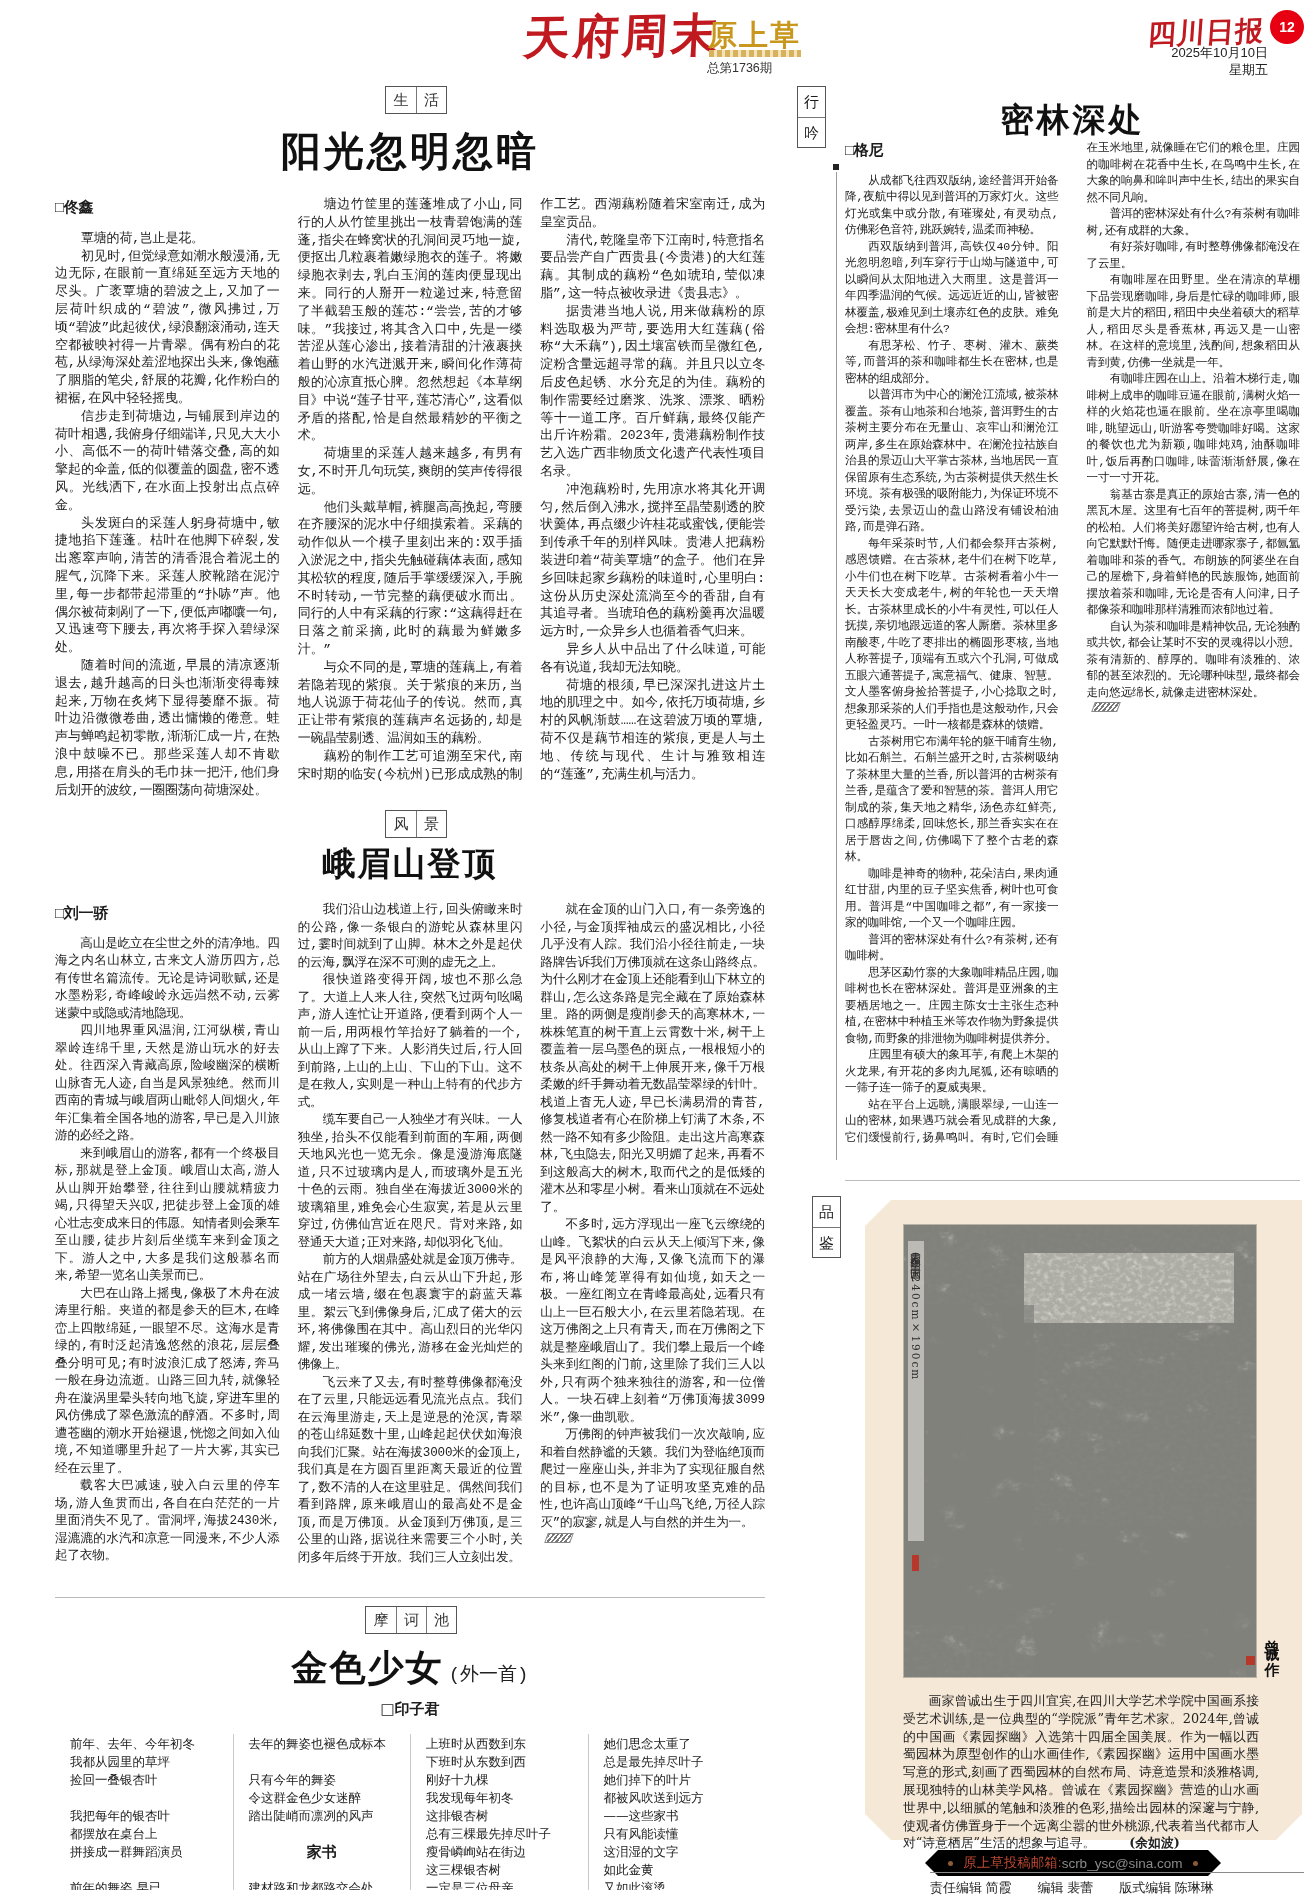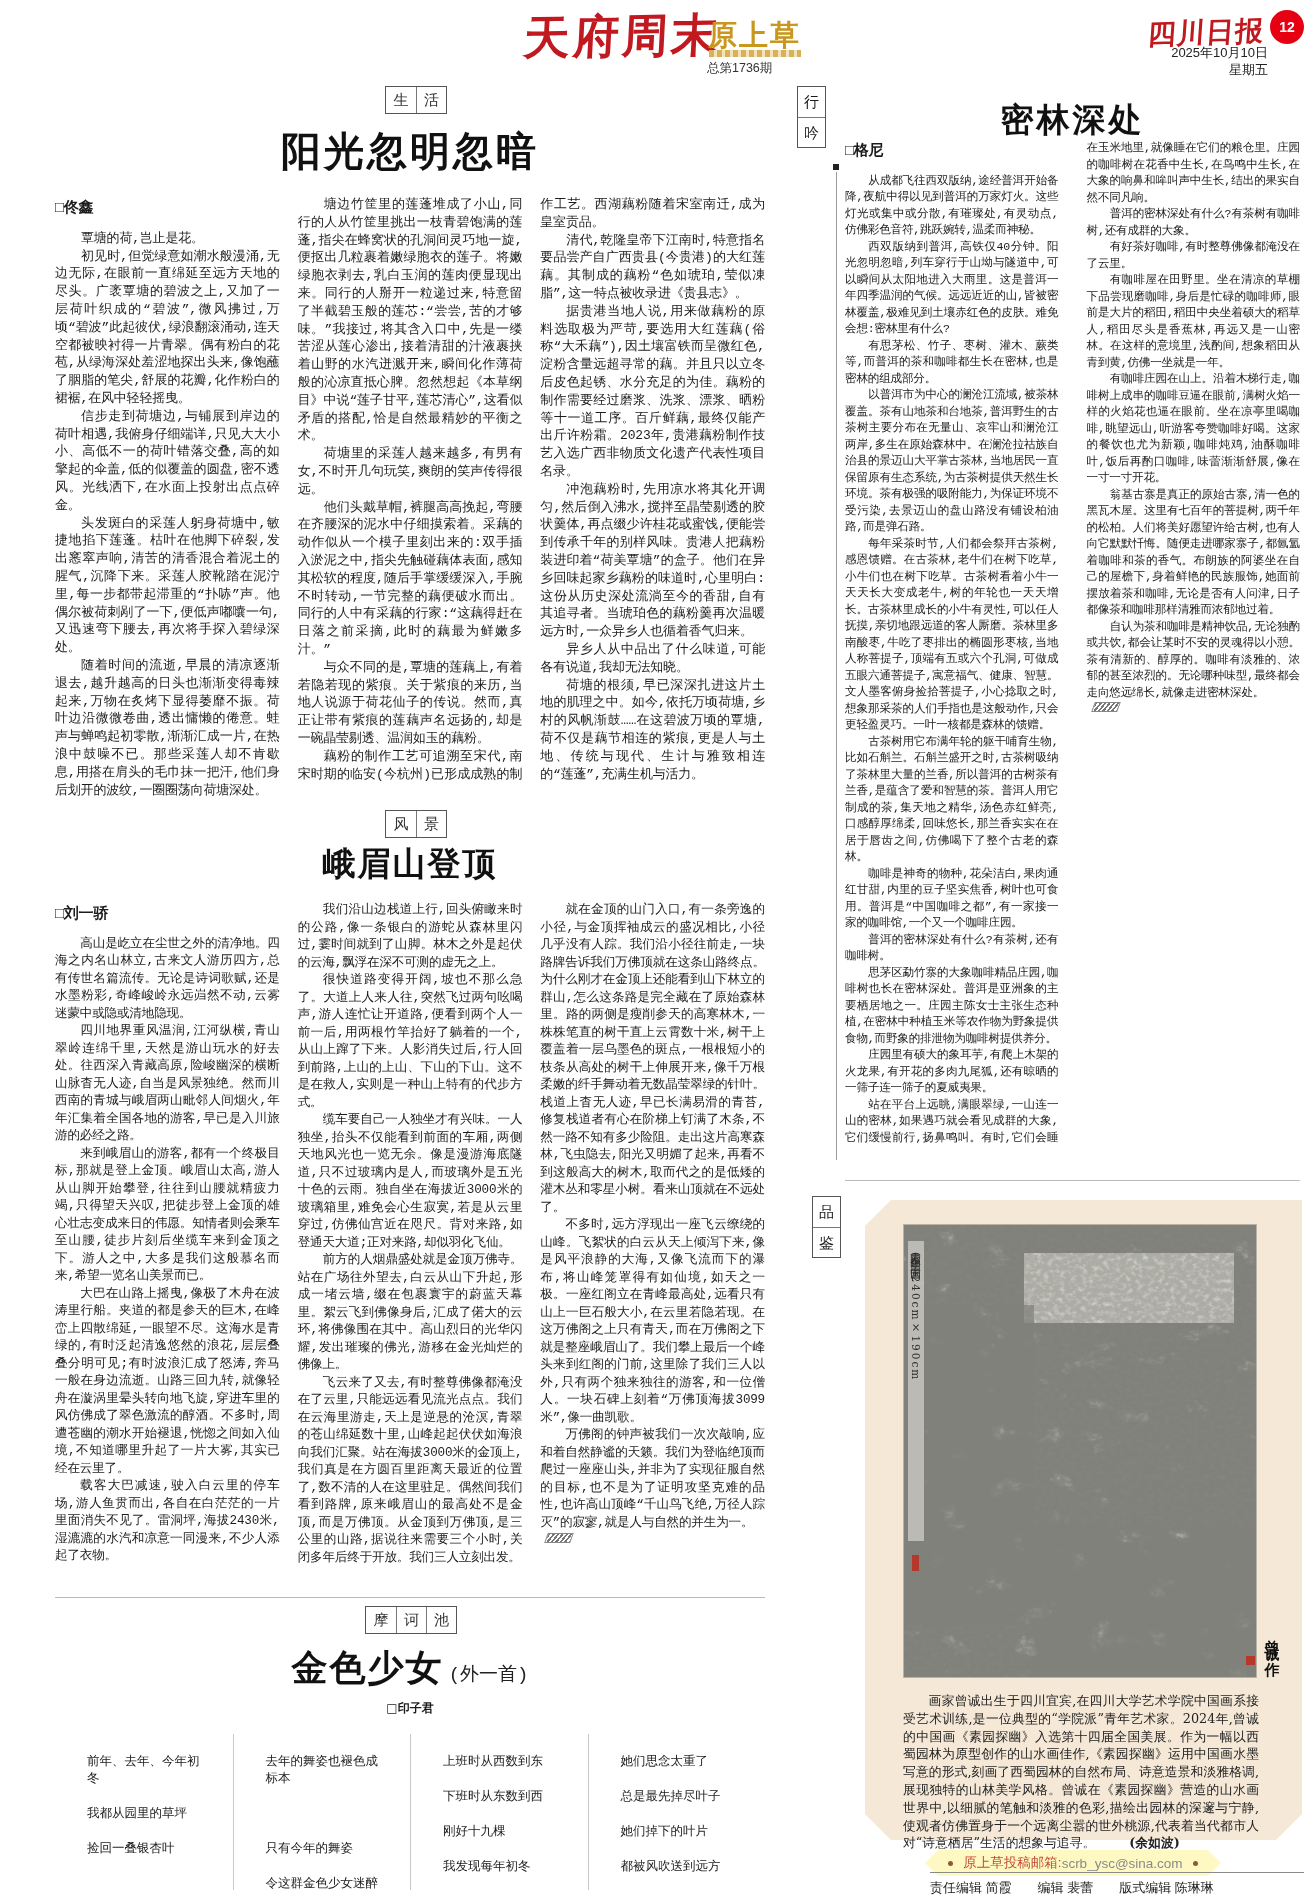--- a/index.html
+++ b/index.html
@@ -46,39 +46,39 @@
     background:repeating-linear-gradient(115deg,#777 0 2px,#fff 2px 4px); border:1px solid #888; transform:skewX(-20deg); }
 
   .vrule { width:1px; background:#9a9a9a; }
   .vrule-dot { width:6px; height:6px; background:#222; }
   .hrule { height:1px; background:#bbbbbb; }
 
   
   .poem-wrap { display:flex; }
   .poem-col { width:25%; padding:0 14px; font-size:12.5px; line-height:17px; }
   .poem-col + .poem-col { border-left:1px solid #c9c9c9; }
-  .plines p { margin:18px; text-indent:0; }
+  .plines p { margin:1px; text-indent:0; }
   .plines p:empty::before { content:"\a0"; }
   .poem-subtitle { font-family:"Liberation Sans",sans-serif; font-weight:bold; font-size:15px; text-align:center; }
 
   
   .tanbox { background:#f5e8d7;
     clip-path:polygon(26px 0, 100% 0, 100% calc(100% - 26px), calc(100% - 26px) 100%, 26px 100%, 0 calc(100% - 26px), 0 26px); }
   .painting { border:1px solid #b9b2a6; overflow:hidden; }
   .paint-caption { writing-mode:vertical-rl; font-size:10.5px; letter-spacing:2px; color:#2b2b2b;
     background:rgba(235,233,226,0.55); padding:3px 1px; }
   .artist-credit { writing-mode:vertical-rl; font-size:15px; font-weight:bold; color:#111; letter-spacing:6px;
     font-family:"Liberation Sans",sans-serif; }
   .seal { background:#b5382a; }
   .review-text { width:356px; font-size:12.8px; line-height:17.8px; text-align:justify; color:#222; }
   .review-text p { text-indent:2em; }
   .review-sig { font-weight:bold; padding-left:34px; }
 
   
-  .ribbon { background:#fef9c3; height:26px; display:flex; align-items:center; justify-content:center;
+  .ribbon { background:#000000; height:26px; display:flex; align-items:center; justify-content:center;
     clip-path:polygon(13px 0, calc(100% - 13px) 0, 100% 50%, calc(100% - 13px) 100%, 13px 100%, 0 50%);
     font-family:"Liberation Sans",sans-serif; font-size:13.5px; }
   .ribbon .dot { width:5px; height:5px; border-radius:50%; background:#8c5a35; margin:0 10px; }
   .ribbon .lbl { color:#bf4b33; }
   .ribbon .eml { color:#8a8a8a; }
   .editors { border-top:1px solid #8a8a8a; padding-top:6px; font-size:13px; color:#222;
     font-family:"Liberation Sans",sans-serif; white-space:pre; }
 </style>
 </head>
 <body>
@@ -156,21 +156,21 @@
 <div class="abs" style="left:55px; top:1604px; width:710px;">
   <div class="tagbox" style="position:absolute; left:310px; top:2px;">
     <span>摩</span>
     <span>诃</span>
     <span>池</span>
   </div>
   <div style="position:absolute; left:0; top:40px; width:710px; text-align:center;">
     <span class="headline" style="font-size:36px; letter-spacing:2px;">金色少女</span>
     <span style="font-size:19px; font-family:Liberation Mono, monospace; color:#222;">(外一首)</span>
   </div>
-  <div style="position:absolute; left:0; top:96px; width:710px; text-align:center; font-weight:bold; font-size:12px;">□印子君</div>
+  <div style="position:absolute; left:0; top:96px; width:710px; text-align:center; font-weight:bold; font-size:15px;">□印子君</div>
   <div class="poem-wrap" style="position:absolute; left:0; top:130px; width:710px; height:156px; overflow:hidden;">
     <div class="poem-col plines">
         <p>前年、去年、今年初冬</p>
         <p>我都从园里的草坪</p>
         <p>捡回一叠银杏叶</p>
         <p></p>
         <p>我把每年的银杏叶</p>
         <p>都摆放在桌台上</p>
         <p>拼接成一群舞蹈演员</p>
         <p></p>

